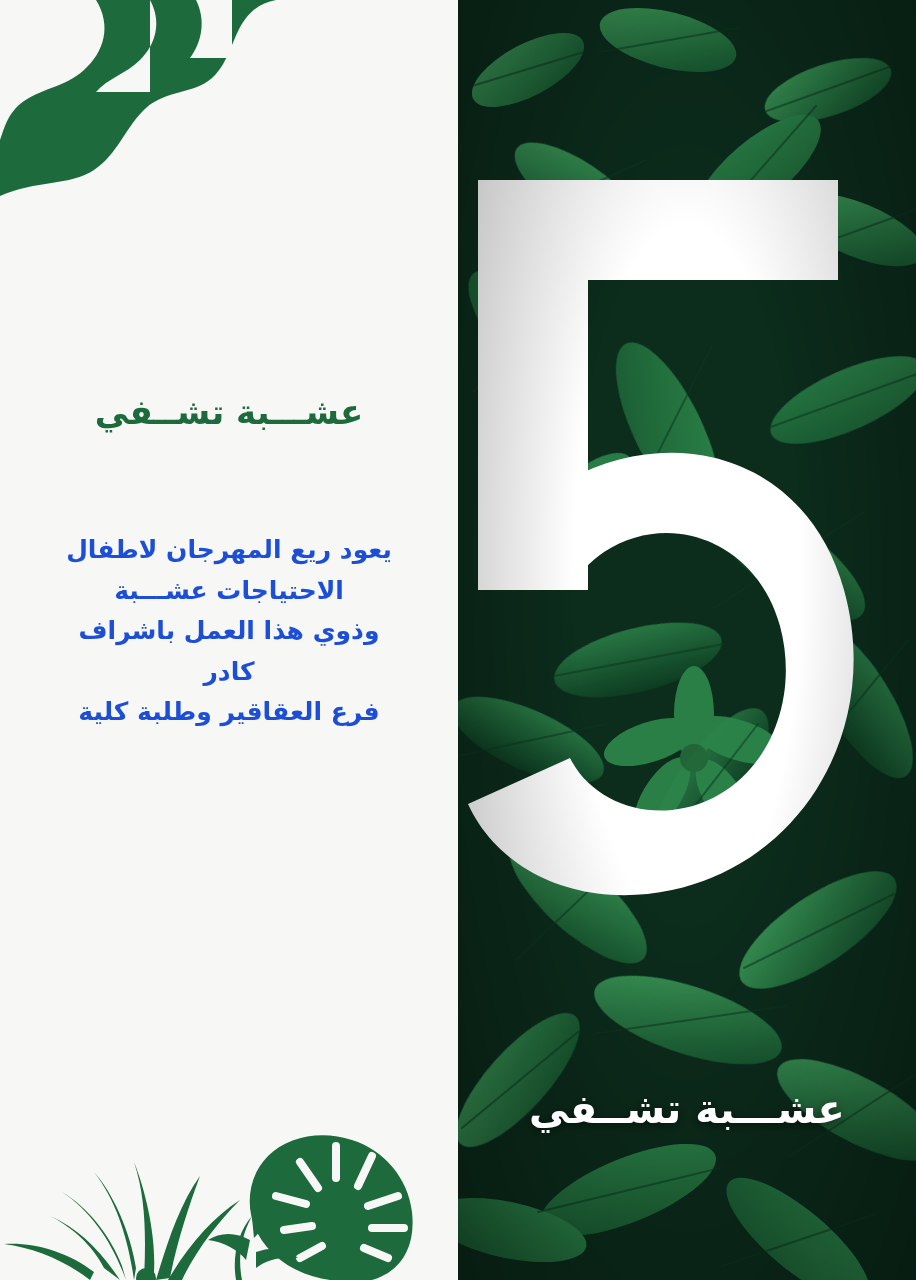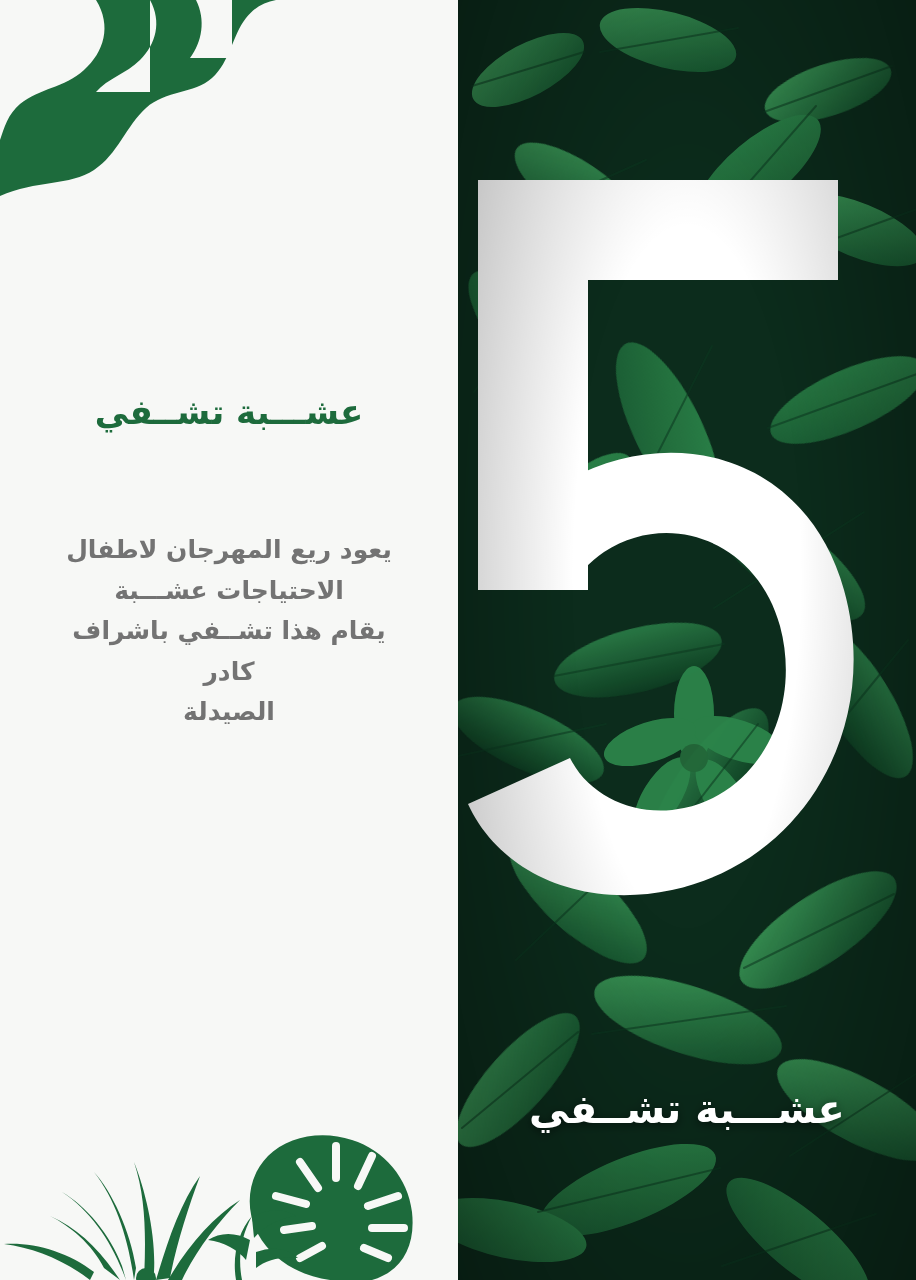--- a/index.html
+++ b/index.html
@@ -70,21 +70,21 @@
     color: #1d6b3c;
     letter-spacing: 2px;
     line-height: 1.3;
     margin: 0 0 96px 0;
     direction: rtl;
   }
 
   .body-text {
     font-size: 25px;
     line-height: 1.62;
-    color: #737373;
+    color: #1d4ed8;
     font-weight: bold;
     direction: rtl;
     margin: 0;
     padding: 0 22px;
   }
   .body-text p { margin: 0; }
 
   
   .right-panel {
     position: absolute;
@@ -179,22 +179,22 @@
         <path d="M0,196 C36,180 70,186 94,170 C118,154 126,126 146,108 C166,90 194,94 212,78
                  C230,62 232,36 246,18 C254,8 264,2 276,0 L458,0 L458,250 L0,250 Z" fill="#f7f8f6"></path>
       </svg>
     </div>
 
     <div class="left-content">
       <div class="brand-title">عشـــبة تشــفي</div>
       <div class="body-text">
         <p>يعود ريع المهرجان لاطفال</p>
         <p>الاحتياجات عشـــبة</p>
-        <p>يقام هذا تشــفي باشراف كادر</p>
-        <p>الصيدلة</p>
+        <p>وذوي هذا العمل باشراف كادر</p>
+        <p>فرع العقاقير وطلبة كلية</p>
       </div>
     </div>
 
     <div class="bottom-leaf-band">
       <svg viewBox="0 0 458 180" xmlns="http://www.w3.org/2000/svg" aria-hidden="true">
 
         <g fill="#1d6b3c">
           <path d="M120,180 C100,150 78,128 50,116 C70,126 92,144 104,168 Z"></path>
           <path d="M126,180 C112,142 92,112 62,92 C86,106 110,134 122,166 Z"></path>
           <path d="M134,180 C128,138 116,100 94,72 C112,92 130,130 136,168 Z"></path>

